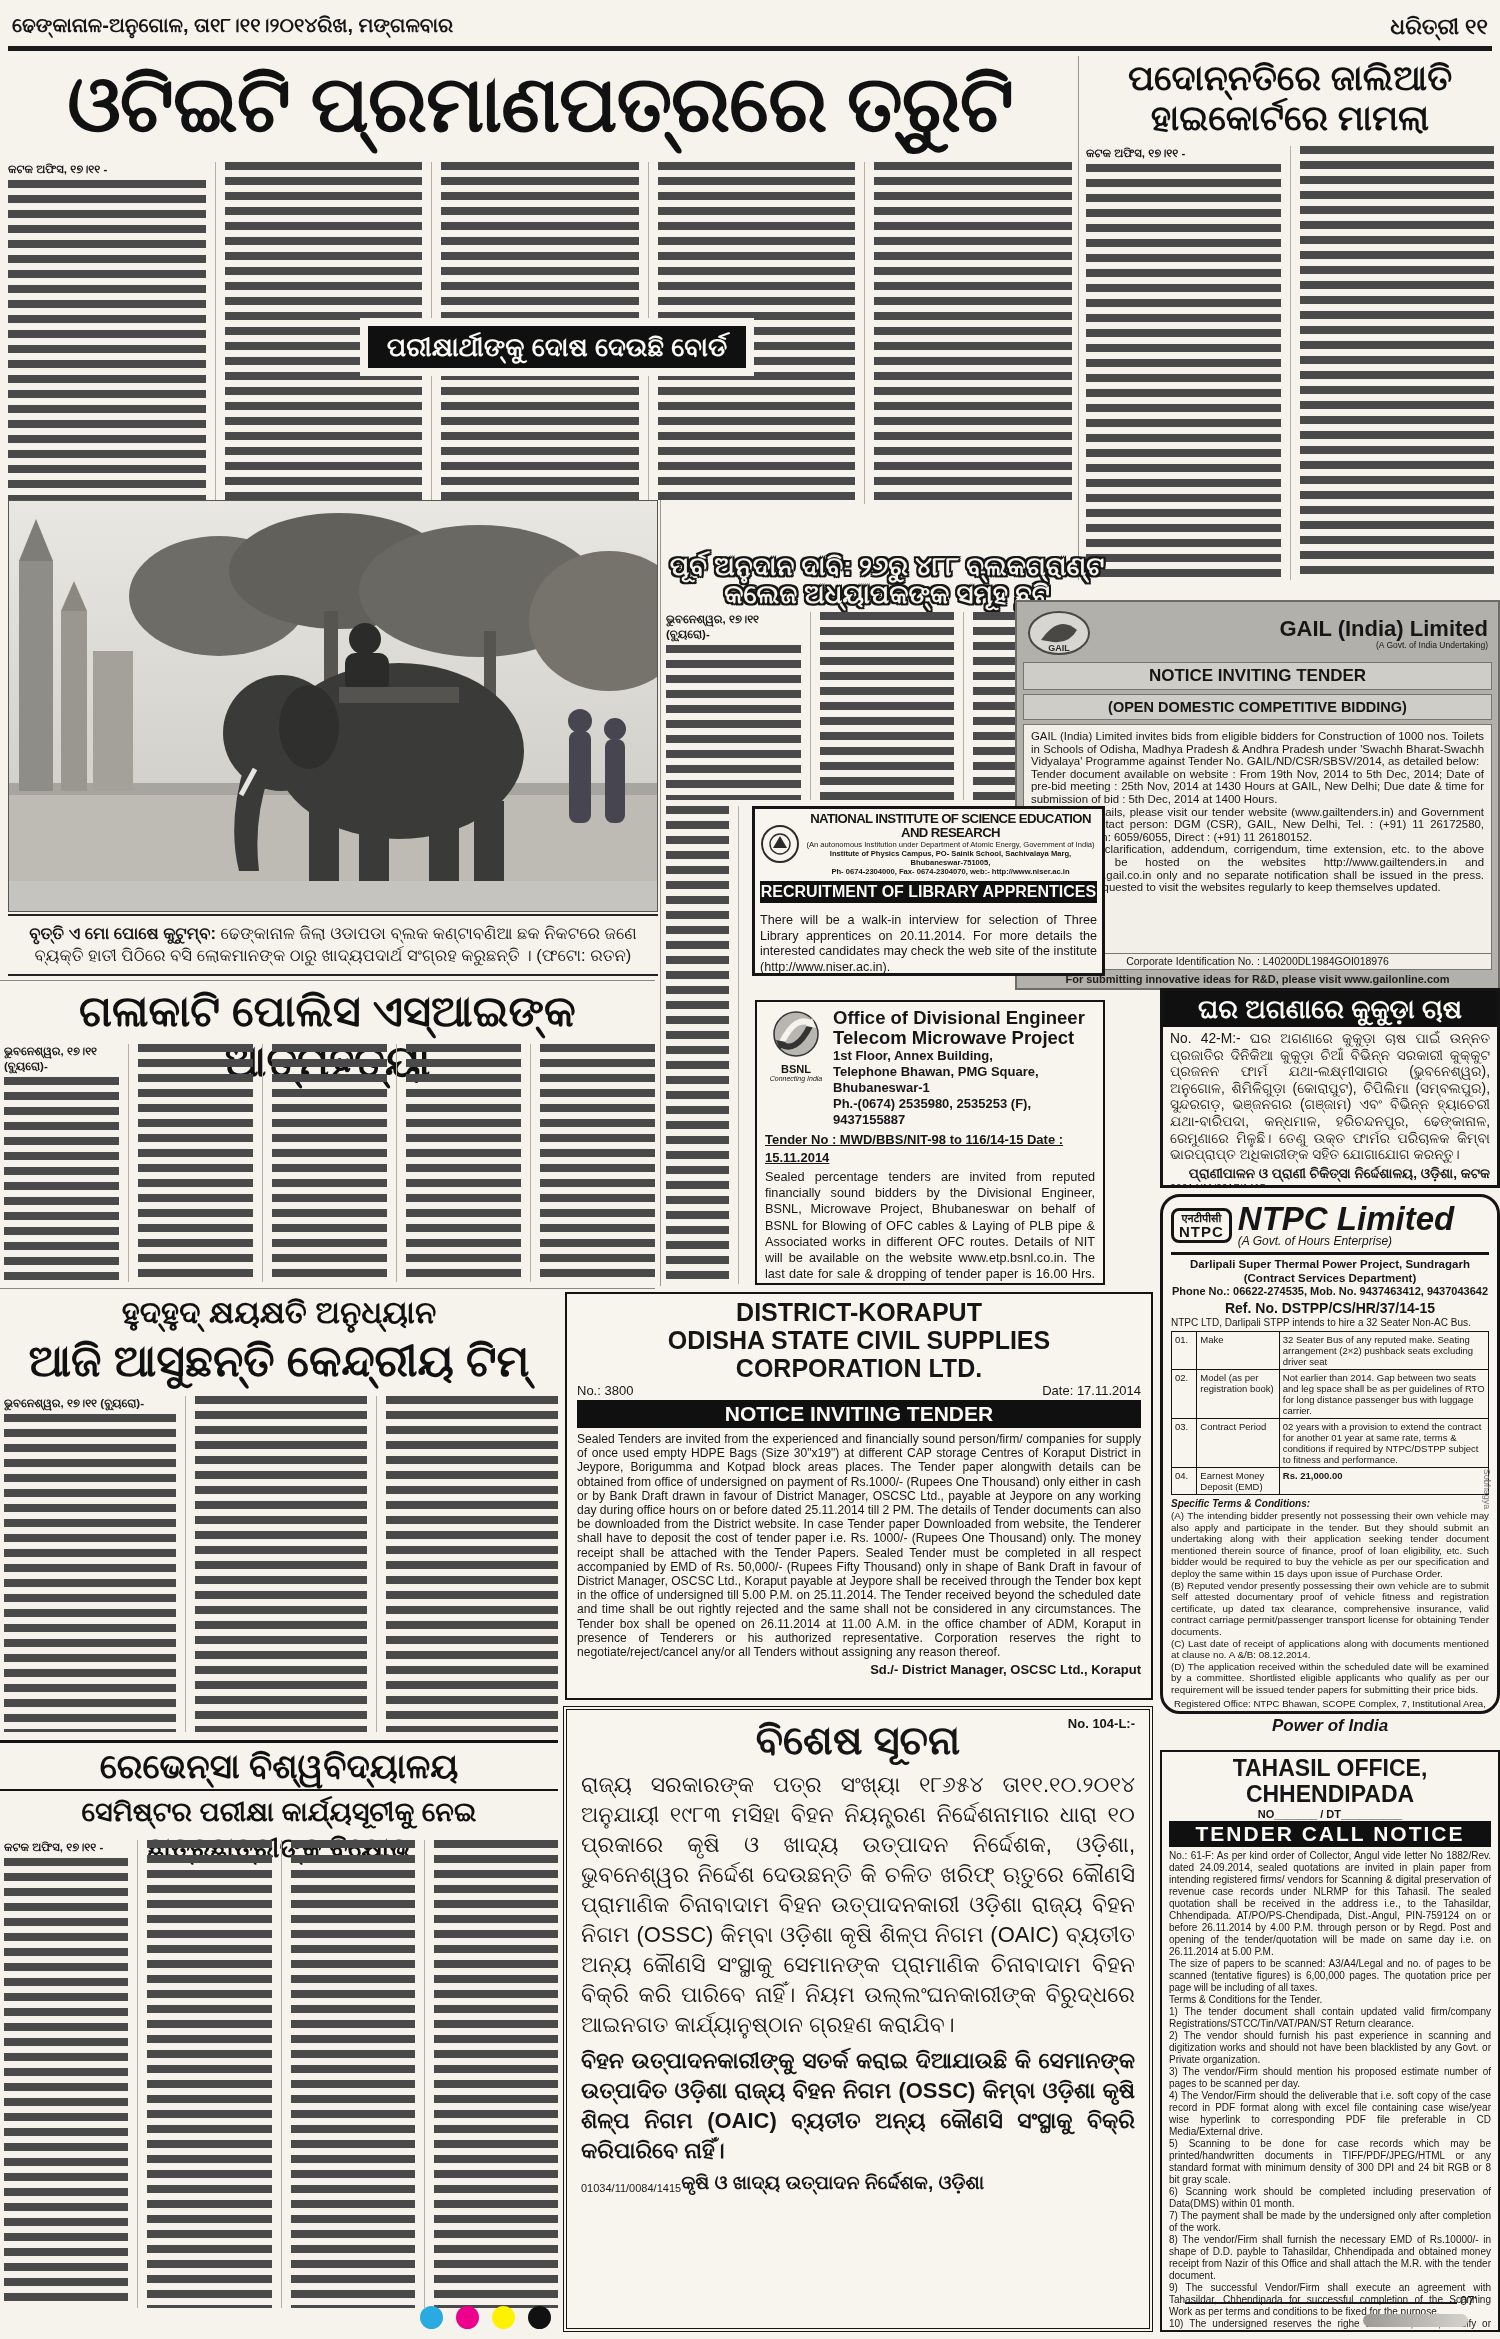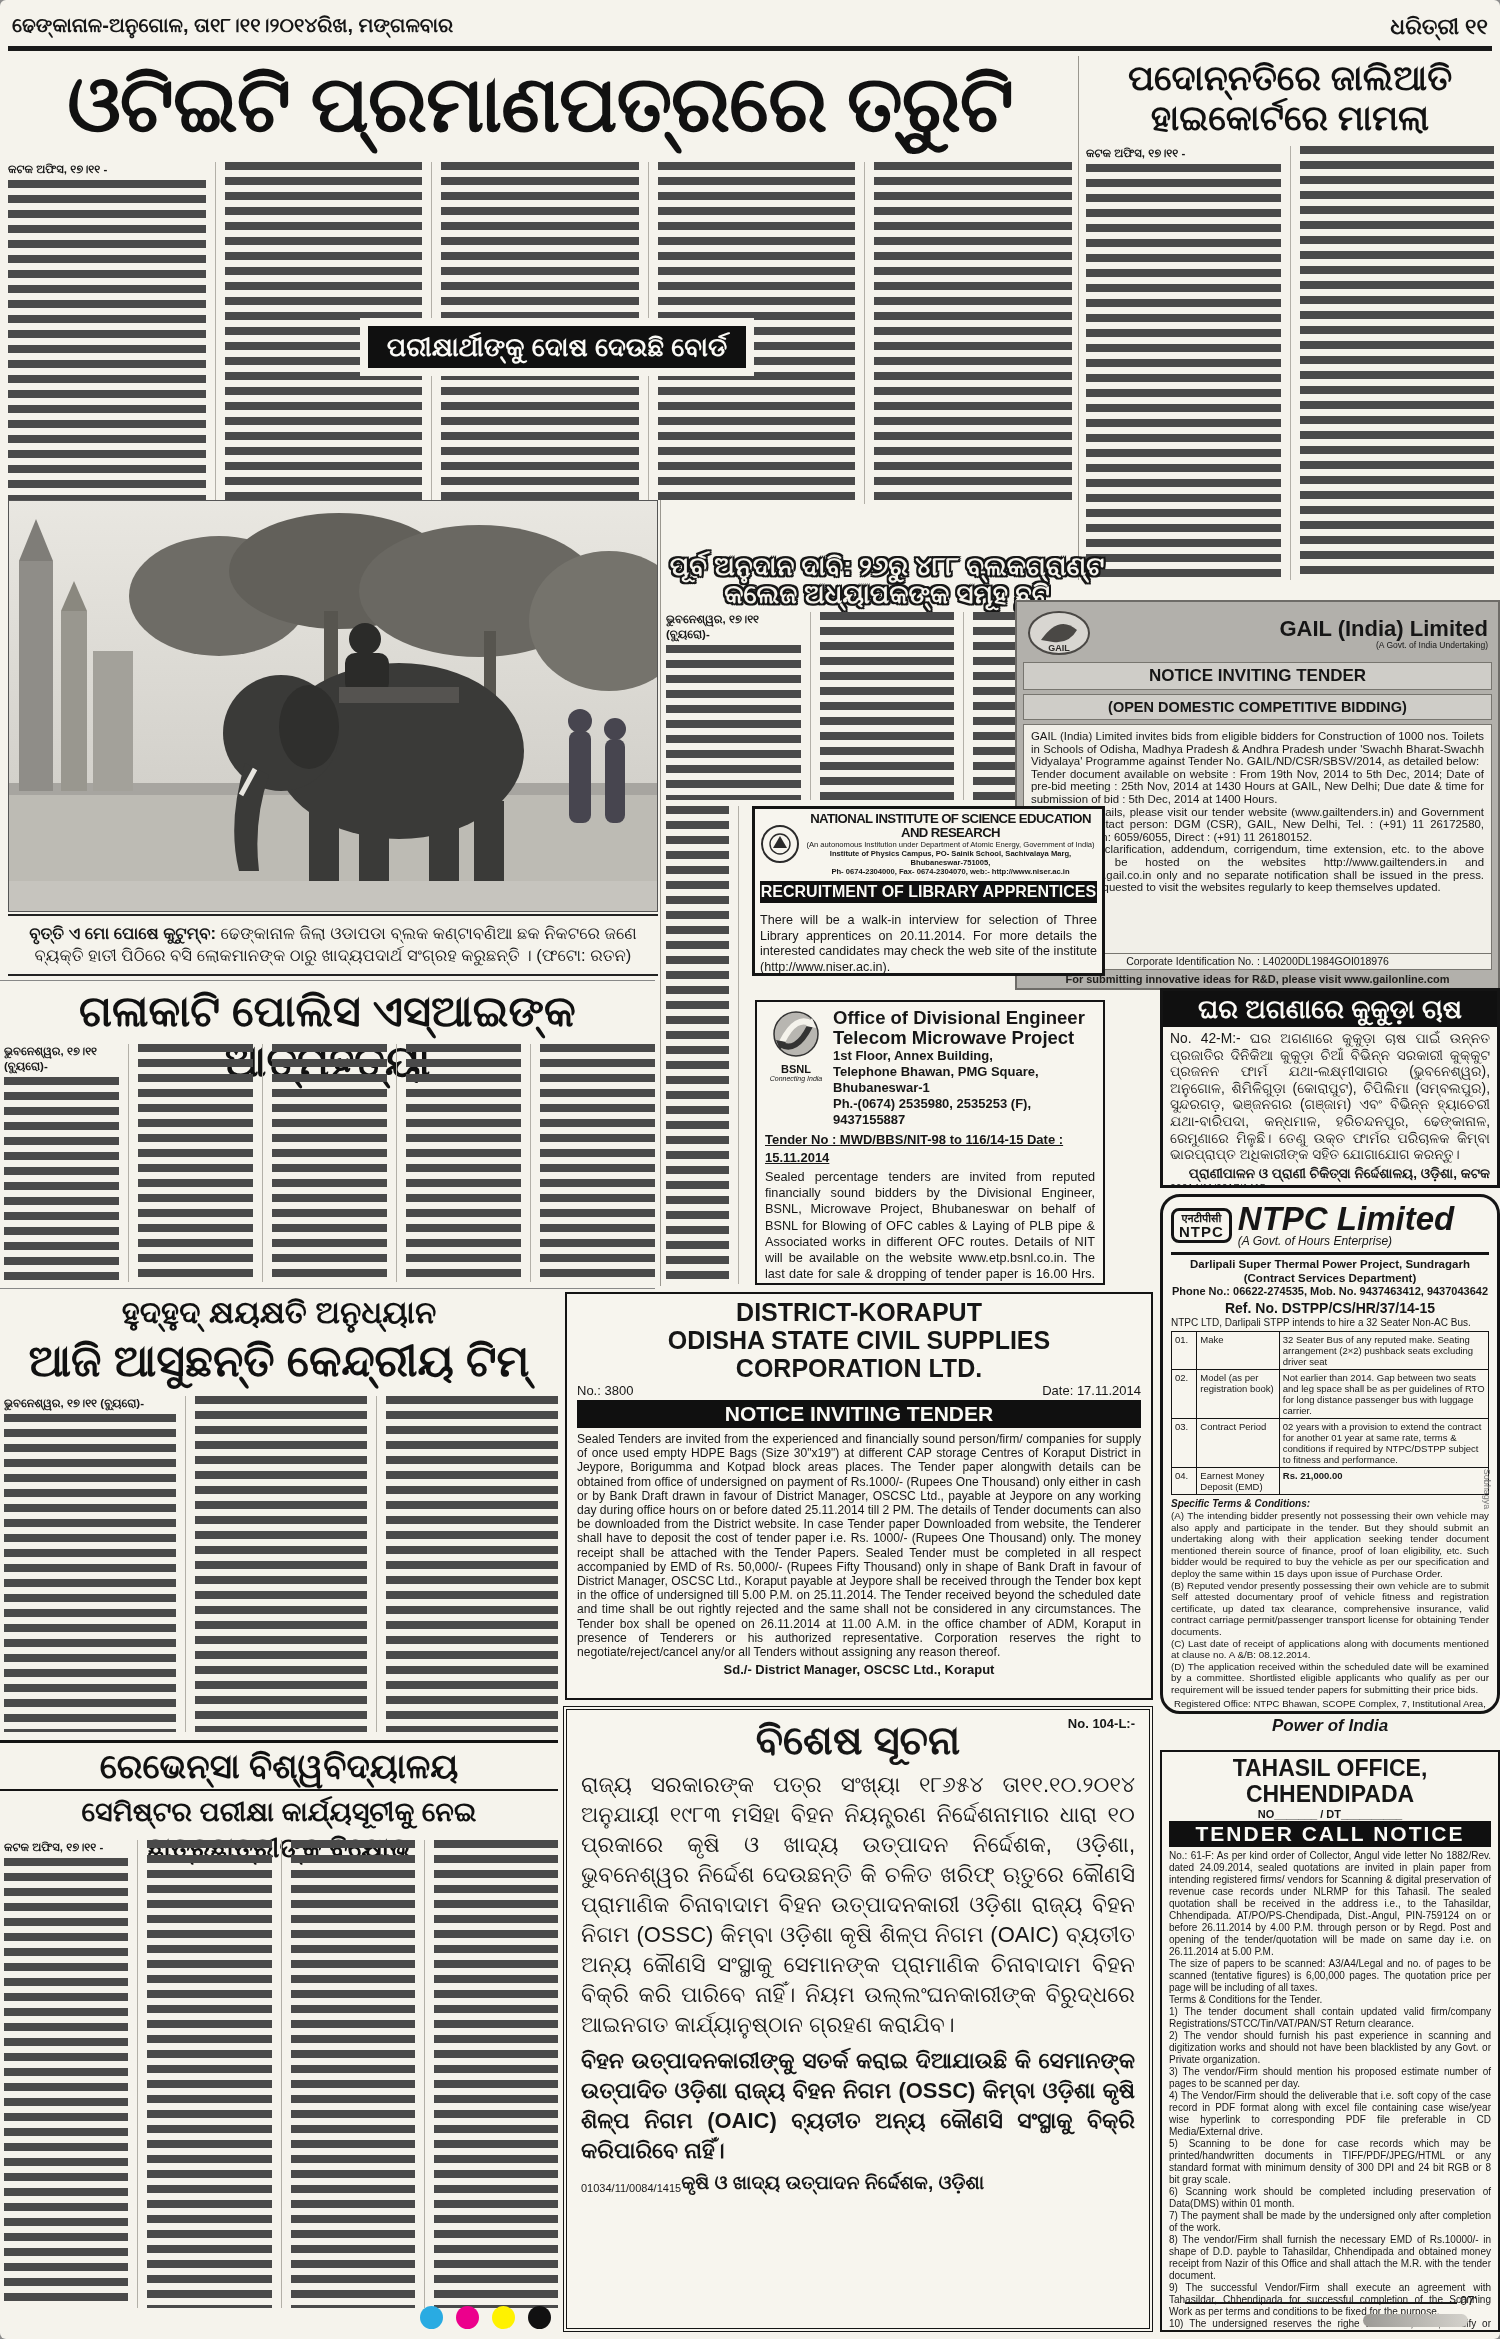--- a/index.html
+++ b/index.html
@@ -1,17 +1,17 @@
 <!DOCTYPE html>
 <html><head>
 <meta charset="utf-8">
 <style>
   html,body{margin:0;padding:0;background:#8c8c8c;}
   #page{position:relative;width:1500px;height:2339px;margin:0 auto;background:#f5f3ec;color:#161616;
-        font-family:"Liberation Sans","DejaVu Sans",sans-serif;overflow:hidden;border-radius:6px;}
+        font-family:"Liberation Sans","DejaVu Sans",sans-serif;overflow:hidden;}
   .abs{position:absolute;}
   .b{font-weight:bold;}
   .ctr{text-align:center;}
   .jst{text-align:justify;}
   .pre{white-space:pre-line;}
   .cols{display:flex;align-items:stretch;}
   .col{flex:1;min-width:0;display:flex;flex-direction:column;}
   .colrule{width:1px;background:#b3b0a8;margin:0 9px;}
   .fake,.fakefill{background-image:repeating-linear-gradient(to bottom,#4a4a4a 0px,#4a4a4a 8px,transparent 8px,transparent 15px);}
   .fakefill{flex:1;}
@@ -317,21 +317,21 @@
 
   <div class="abs adbox" style="left:565px;top:1292px;width:588px;height:408px;padding:4px 10px;">
     <div class="ctr b" style="font-size:25px;line-height:28px;">DISTRICT-KORAPUT</div>
     <div class="ctr b" style="font-size:25px;line-height:28px;">ODISHA STATE CIVIL SUPPLIES CORPORATION LTD.</div>
     <div style="display:flex;justify-content:space-between;font-size:13px;line-height:18px;">
       <span>No.: 3800</span>
       <span>Date: 17.11.2014</span>
     </div>
     <div class="blackbar" style="font-size:21px;line-height:28px;">NOTICE INVITING TENDER</div>
     <div class="jst" style="font-size:12.1px;line-height:14.2px;margin-top:4px;">Sealed Tenders are invited from the experienced and financially sound person/firm/ companies for supply of once used empty HDPE Bags (Size 30"x19") at different CAP storage Centres of Koraput District in Jeypore, Borigumma and Kotpad block areas places. The Tender paper alongwith details can be obtained from office of undersigned on payment of Rs.1000/- (Rupees One Thousand) only either in cash or by Bank Draft drawn in favour of District Manager, OSCSC Ltd., payable at Jeypore on any working day during office hours on or before dated 25.11.2014 till 2 PM. The details of Tender documents can also be downloaded from the District website. In case Tender paper Downloaded from website, the Tenderer shall have to deposit the cost of tender paper i.e. Rs. 1000/- (Rupees One Thousand) only. The money receipt shall be attached with the Tender Papers. Sealed Tender must be completed in all respect accompanied by EMD of Rs. 50,000/- (Rupees Fifty Thousand) only in shape of Bank Draft in favour of District Manager, OSCSC Ltd., Koraput payable at Jeypore shall be received through the Tender box kept in the office of undersigned till 5.00 P.M. on 25.11.2014. The Tender received beyond the scheduled date and time shall be out rightly rejected and the same shall not be considered in any circumstances. The Tender box shall be opened on 26.11.2014 at 11.00 A.M. in the office chamber of ADM, Koraput in presence of Tenderers or his authorized representative. Corporation reserves the right to negotiate/reject/cancel any/or all Tenders without assigning any reason thereof.</div>
-    <div class="b" style="text-align:center;font-size:13px;margin-top:3px;">Sd./- District Manager, OSCSC Ltd., Koraput</div>
+    <div class="b" style="text-align:right;font-size:13px;margin-top:3px;">Sd./- District Manager, OSCSC Ltd., Koraput</div>
   </div>
 
   <div class="abs headline ctr" style="left:0;top:1740px;width:558px;font-size:34px;line-height:46px;border-top:3px solid #141414;border-bottom:2px solid #141414;">ରେଭେନ୍ସା ବିଶ୍ୱବିଦ୍ୟାଳୟ</div>
   <div class="abs headline ctr" style="left:0;top:1794px;width:558px;font-size:27px;line-height:36px;">ସେମିଷ୍ଟର ପରୀକ୍ଷା କାର୍ଯ୍ୟସୂଚୀକୁ ନେଇ ଛାତ୍ରଛାତ୍ରୀଙ୍କ ବିକ୍ଷୋଭ</div>
   <div class="abs" style="left:4px;top:1840px;width:554px;height:468px;">
     <div class="cols" style="height:100%;">
       <div class="col">
         <div class="dateline">କଟକ ଅଫିସ, ୧୭।୧୧ -</div>
         <div class="fakefill"></div>
       </div>

